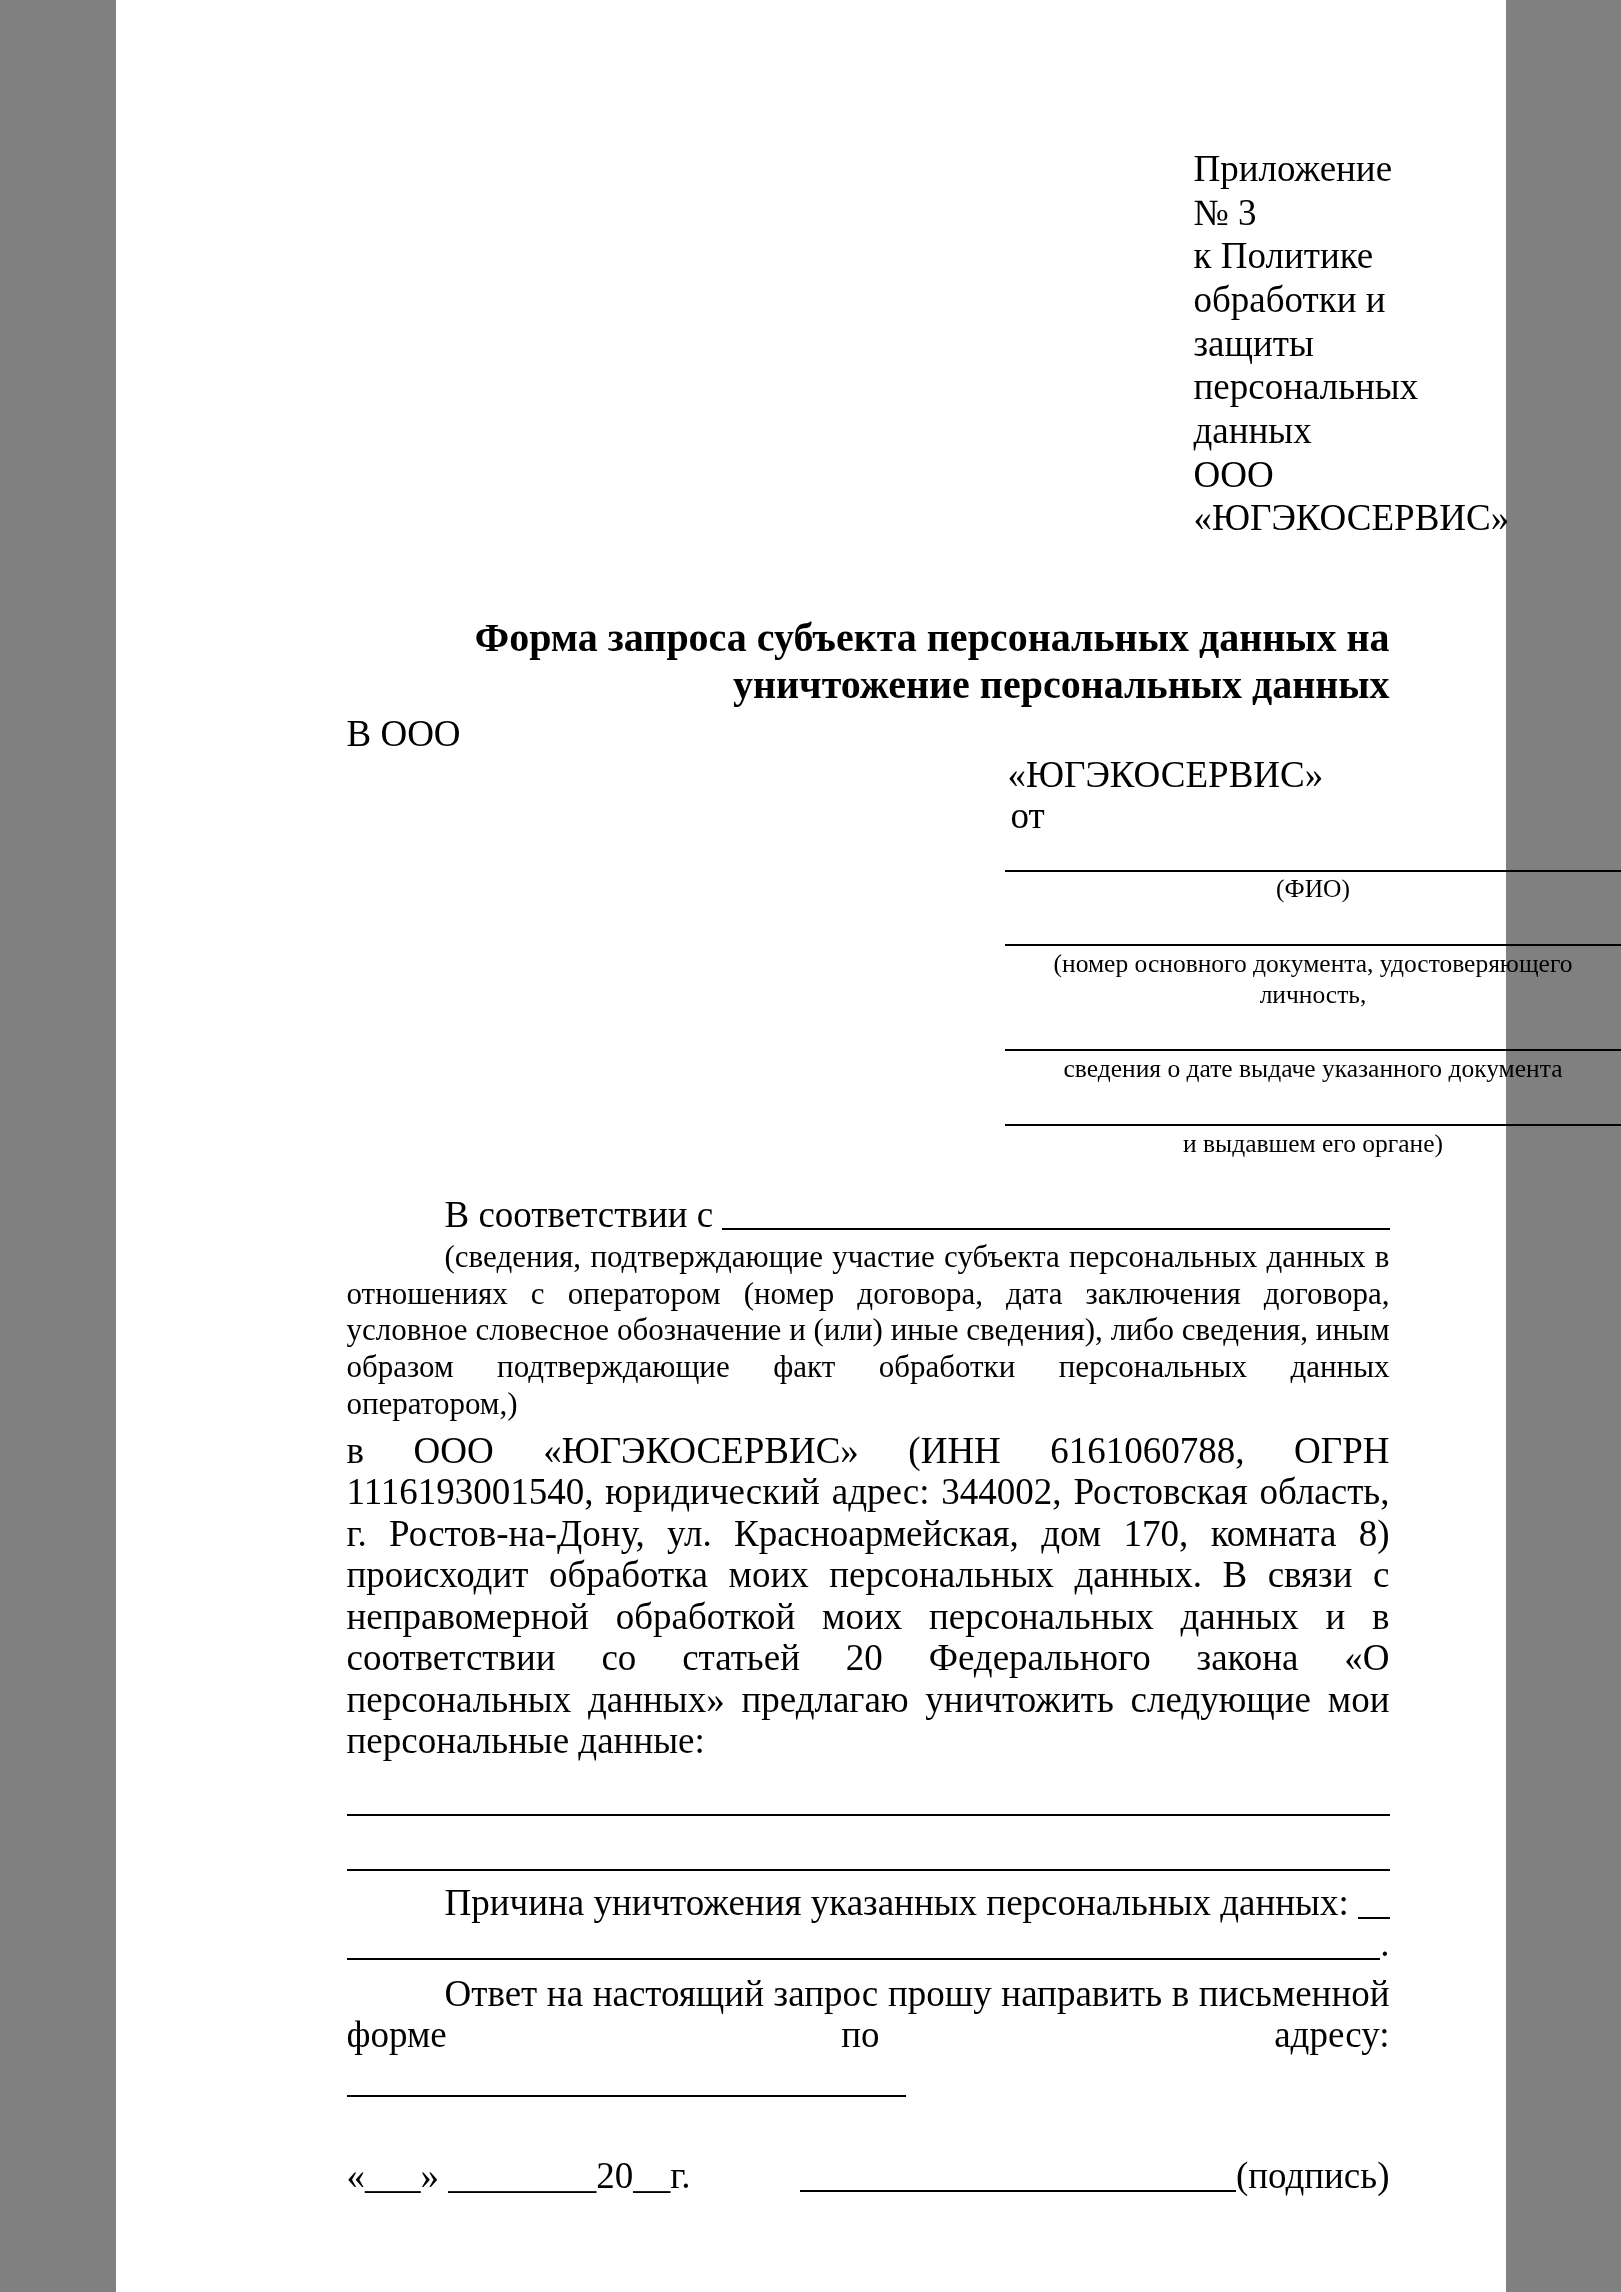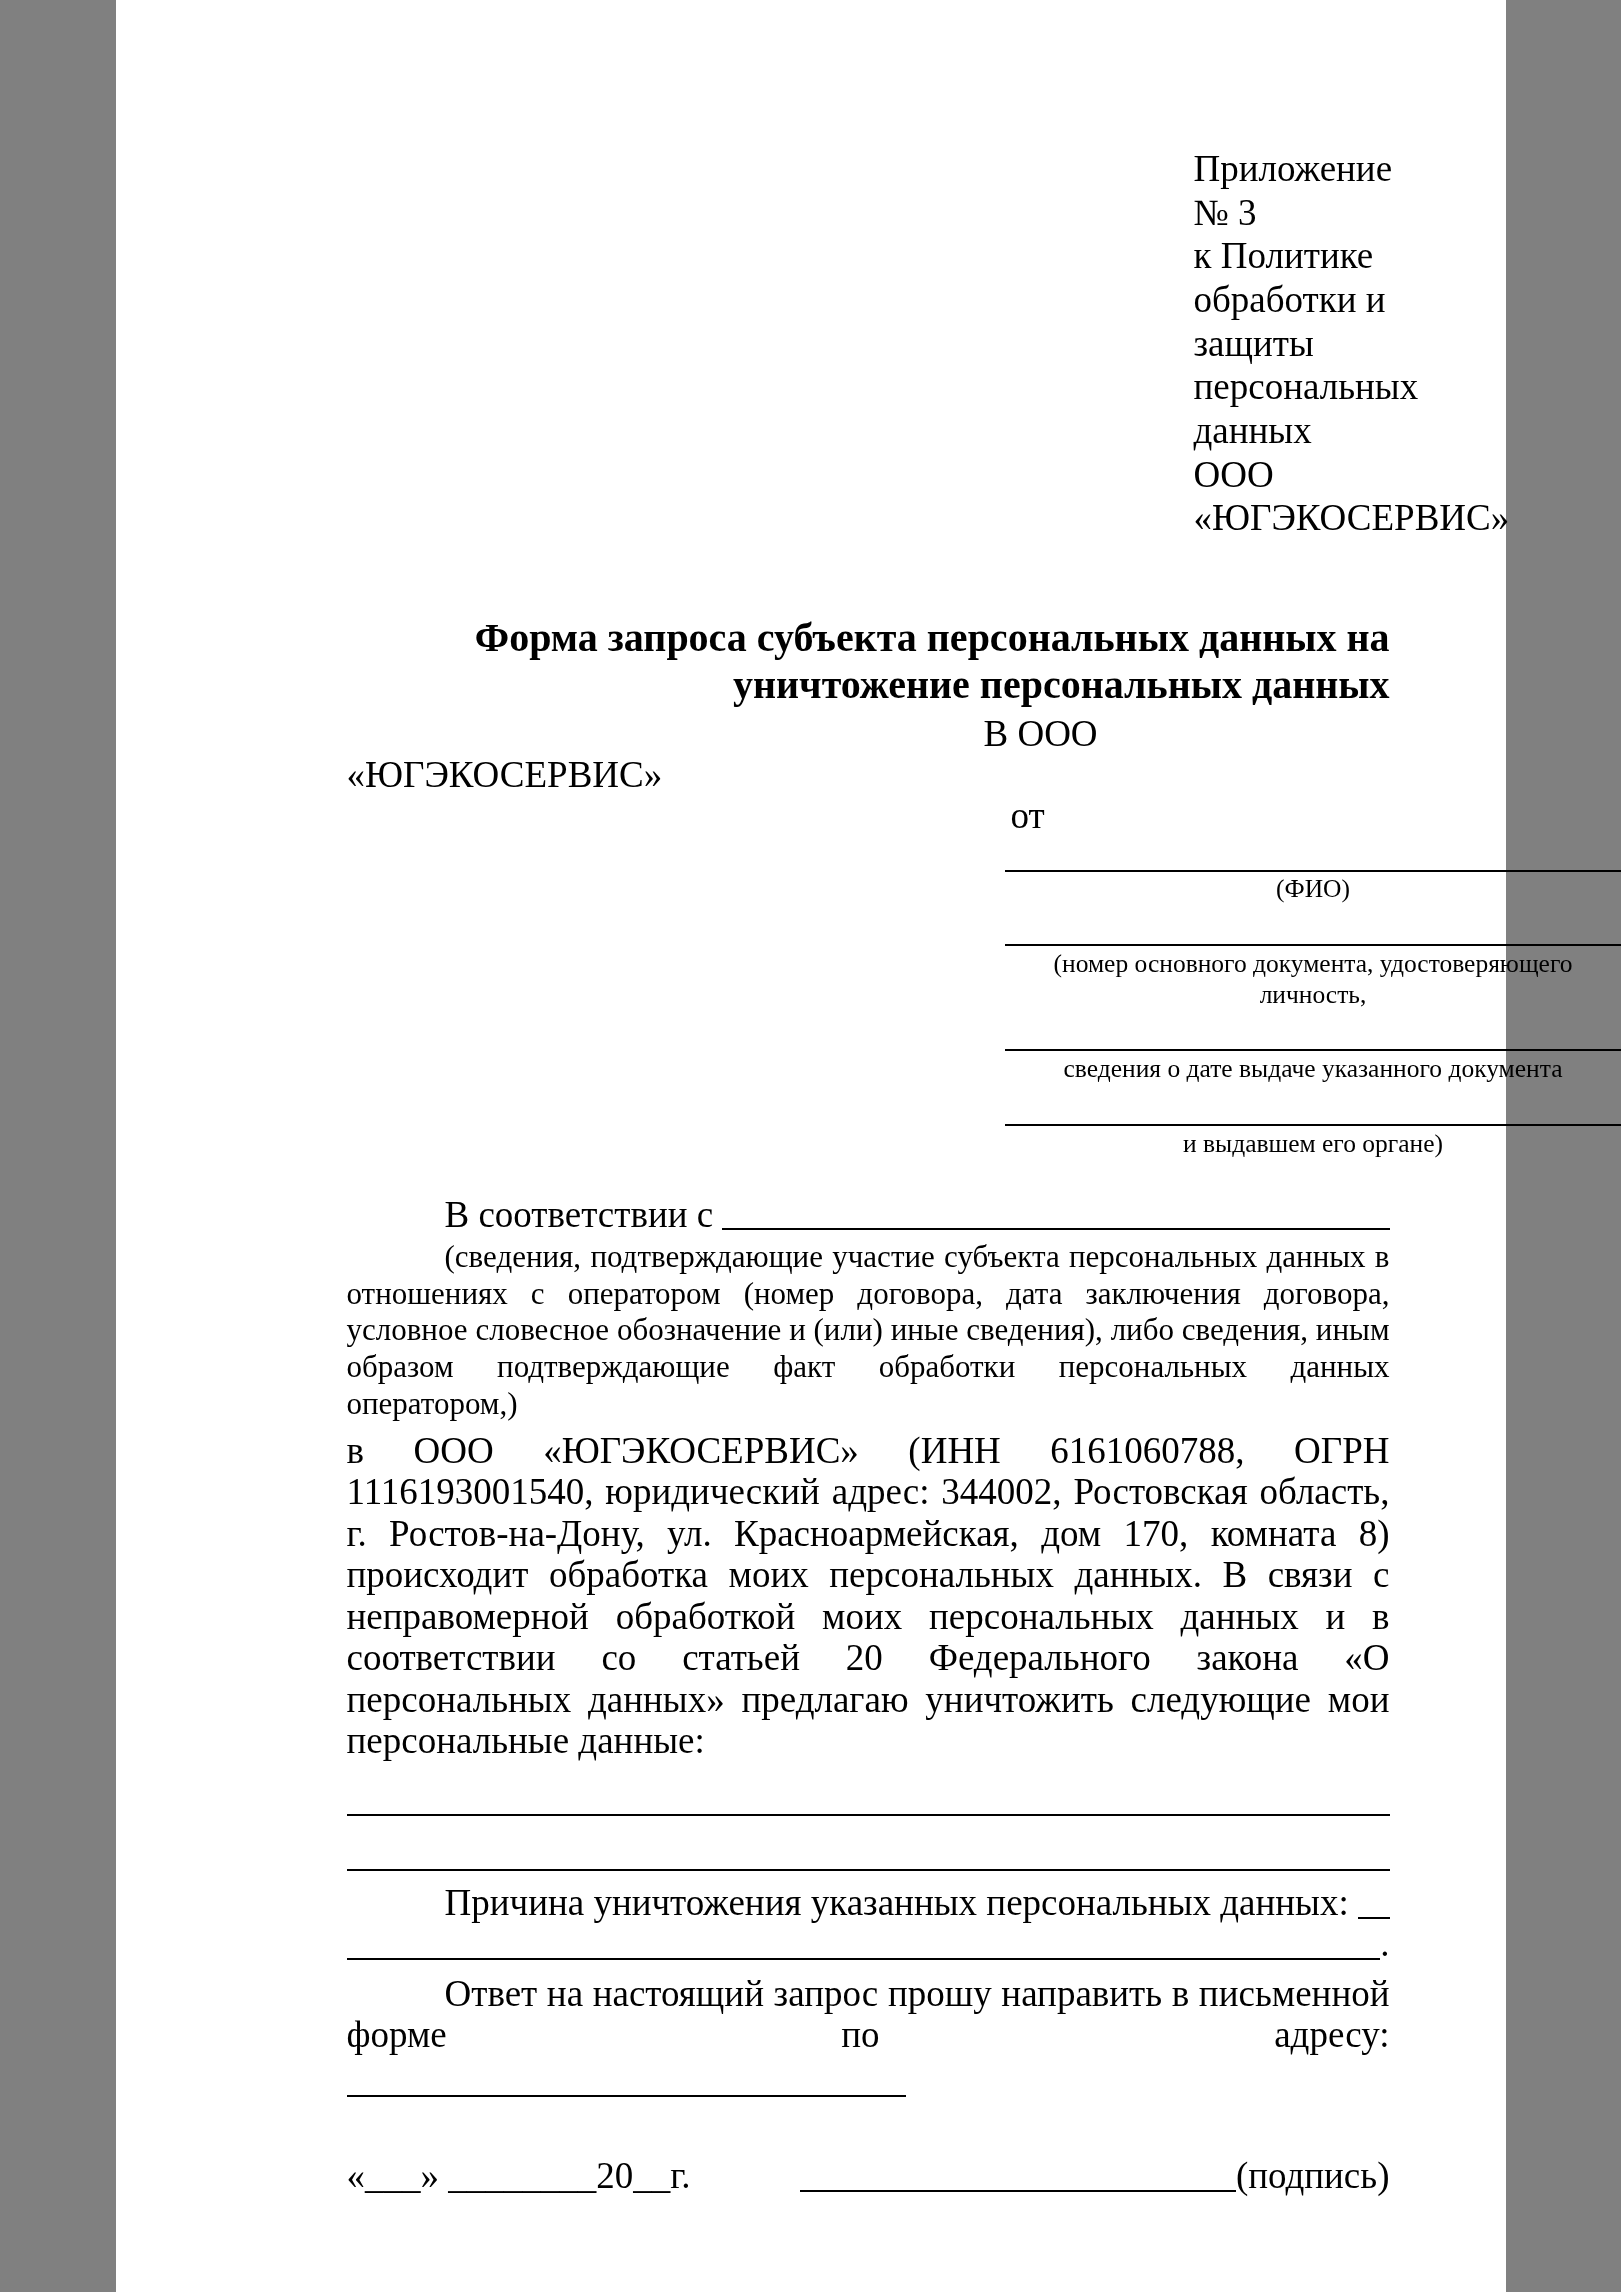--- a/index.html
+++ b/index.html
@@ -20,22 +20,22 @@
   
   .title{
     margin-top:74px;
     text-align:right;
     font-weight:bold;
     font-size:40px;
     line-height:1.18;
   }
   
   .addr{margin-top:5.9px;line-height:1.1;}
-  .addr1{margin-left:637px;}
-  .addr2{}
+  .addr1{}
+  .addr2{margin-left:661px;}
   .addr3{margin-left:664px;}
   
   .fields{margin-left:658px;width:617px;margin-top:9.8px;}
   .fline{height:23.5px;border-bottom:2.9px solid #000;}
   .fcap{
     font-size:25.5px;line-height:1.2;
     text-align:center;
     padding-top:2.9px;margin-bottom:15.7px;
   }
   

